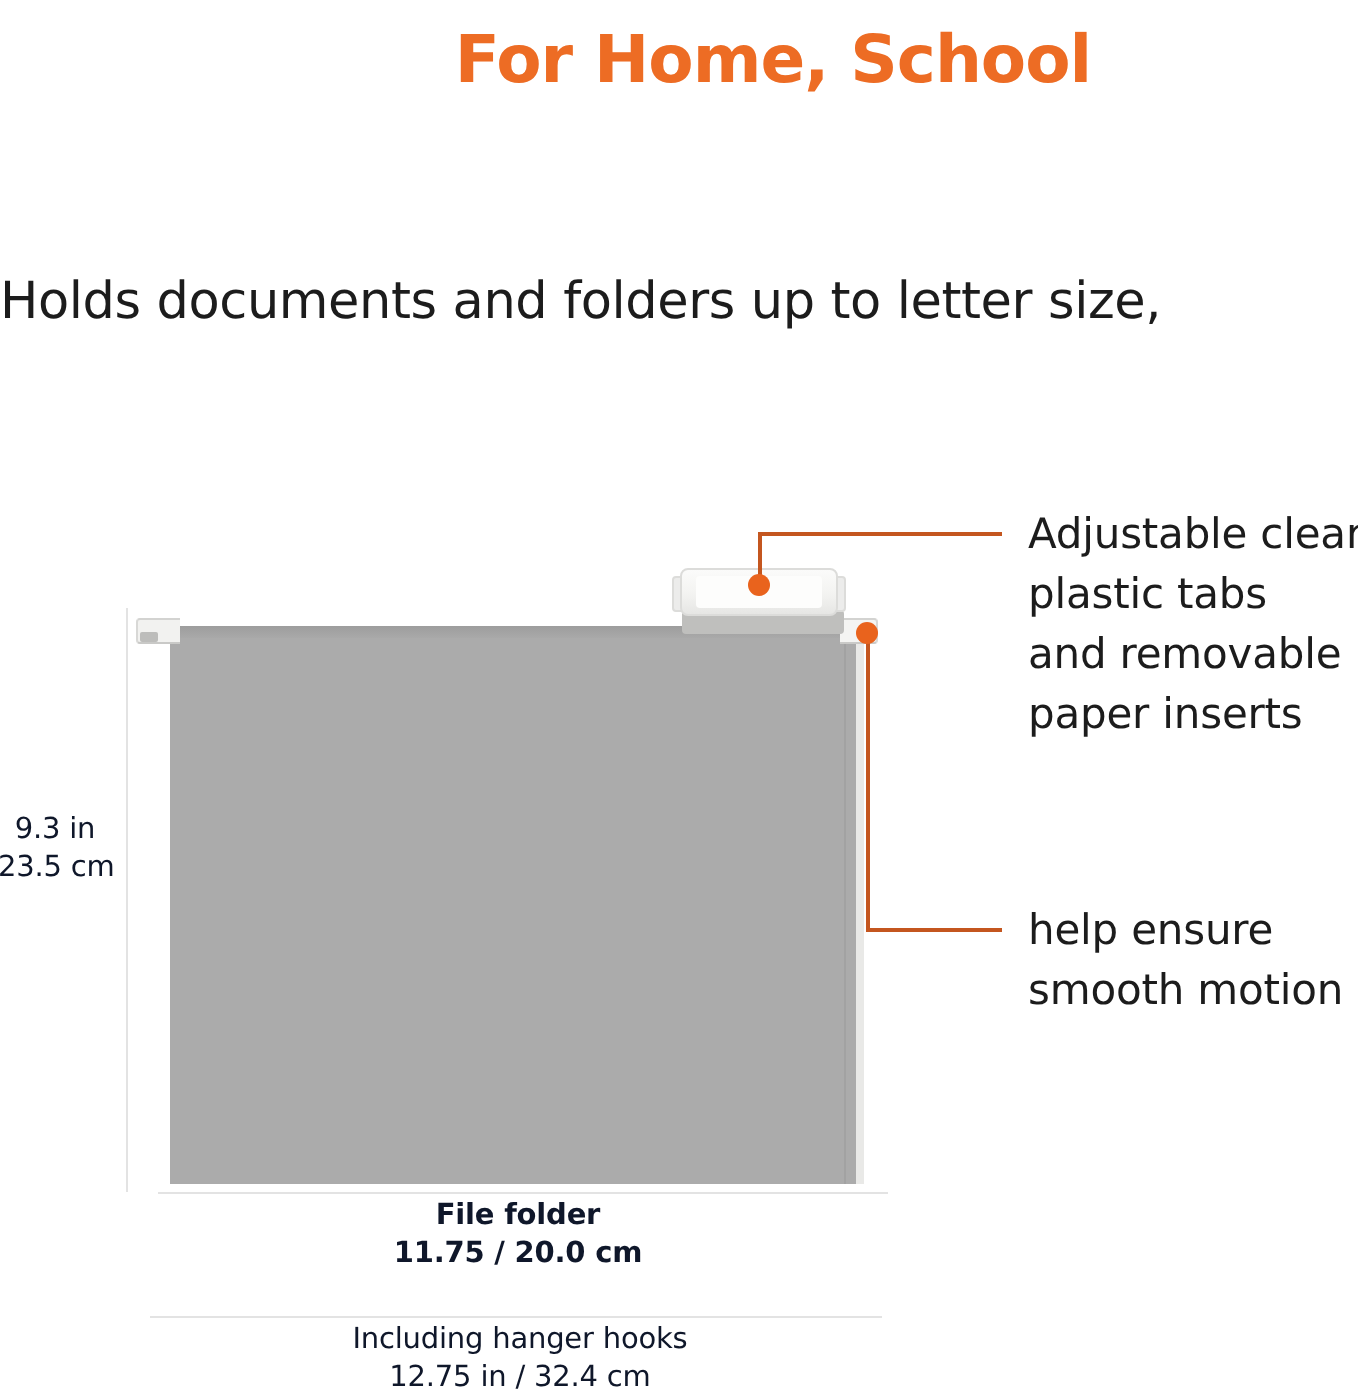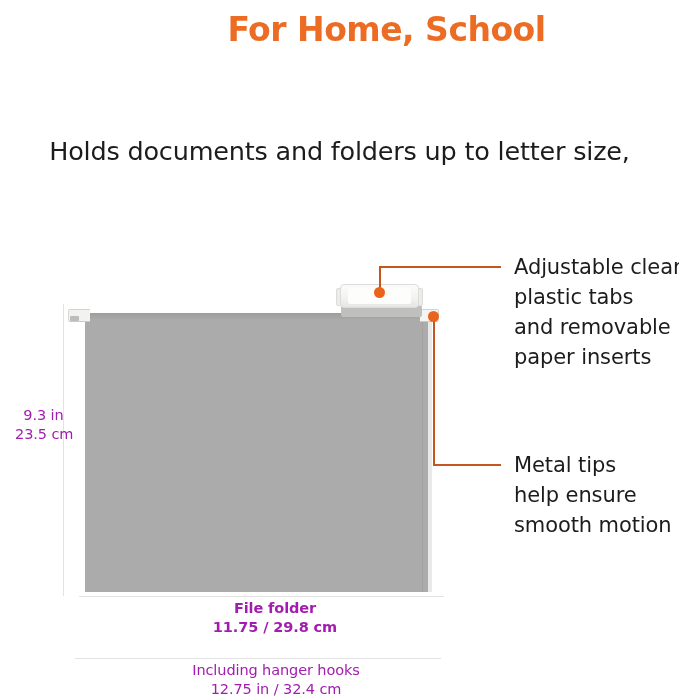--- a/index.html
+++ b/index.html
@@ -32,21 +32,21 @@
     padding-left: 47px;
   }
   .headline-line { display: block; white-space: nowrap; }
 
   
   .subhead {
     position: absolute;
     left: 0;
     top: 134px;
     width: 679px;
-    text-align: center;
+    text-align: left;
     color: #1c1c1c;
     font-size: 25.5px;
     line-height: 34px;
     letter-spacing: -0.2px;
   }
   .subhead-line { display: block; white-space: nowrap; }
 
   
   .stage {
     position: absolute;
@@ -224,26 +224,25 @@
   .guide-v { width: 1px; }
   .guide-h { height: 1px; }
 
   .guide-left-v  { left: 63px;  top: 304px; height: 292px; }
   .guide-mid-h   { left: 79px;  top: 596px; width: 365px; }
   .guide-bot-h   { left: 75px;  top: 658px; width: 366px; }
 
   
   .dim-label {
     position: absolute;
-    color: #a21caf;
+    color: #0f172a;
     font-size: 14.5px;
     line-height: 19px;
     text-align: center;
     letter-spacing: -0.1px;
-    margin-left: 16px;
   }
   .dim-line { display: block; white-space: nowrap; }
 
   .dim-left {
     left: -1px;
     top: 406px;
     width: 57px;
   }
   .dim-folder {
     left: 145px;
@@ -299,31 +298,30 @@
 </div>
 
 <div class="callout callout-1">
   <span class="callout-line">Adjustable clear</span>
   <span class="callout-line">plastic tabs</span>
   <span class="callout-line">and removable</span>
   <span class="callout-line">paper inserts</span>
 </div>
 
 <div class="callout callout-2">
-  <span class="callout-line">Metal tips</span>
   <span class="callout-line">help ensure</span>
   <span class="callout-line">smooth motion</span>
 </div>
 
 <div class="dim-label dim-left">
   <span class="dim-line">9.3 in</span>
   <span class="dim-line">23.5 cm</span>
 </div>
 
 <div class="dim-label dim-folder">
   <span class="dim-line">File folder</span>
-  <span class="dim-line">11.75 / 29.8 cm</span>
+  <span class="dim-line">11.75 / 20.0 cm</span>
 </div>
 
 <div class="dim-label dim-hanger">
   <span class="dim-line">Including hanger hooks</span>
   <span class="dim-line">12.75 in / 32.4 cm</span>
 </div>
 
 </body></html>

